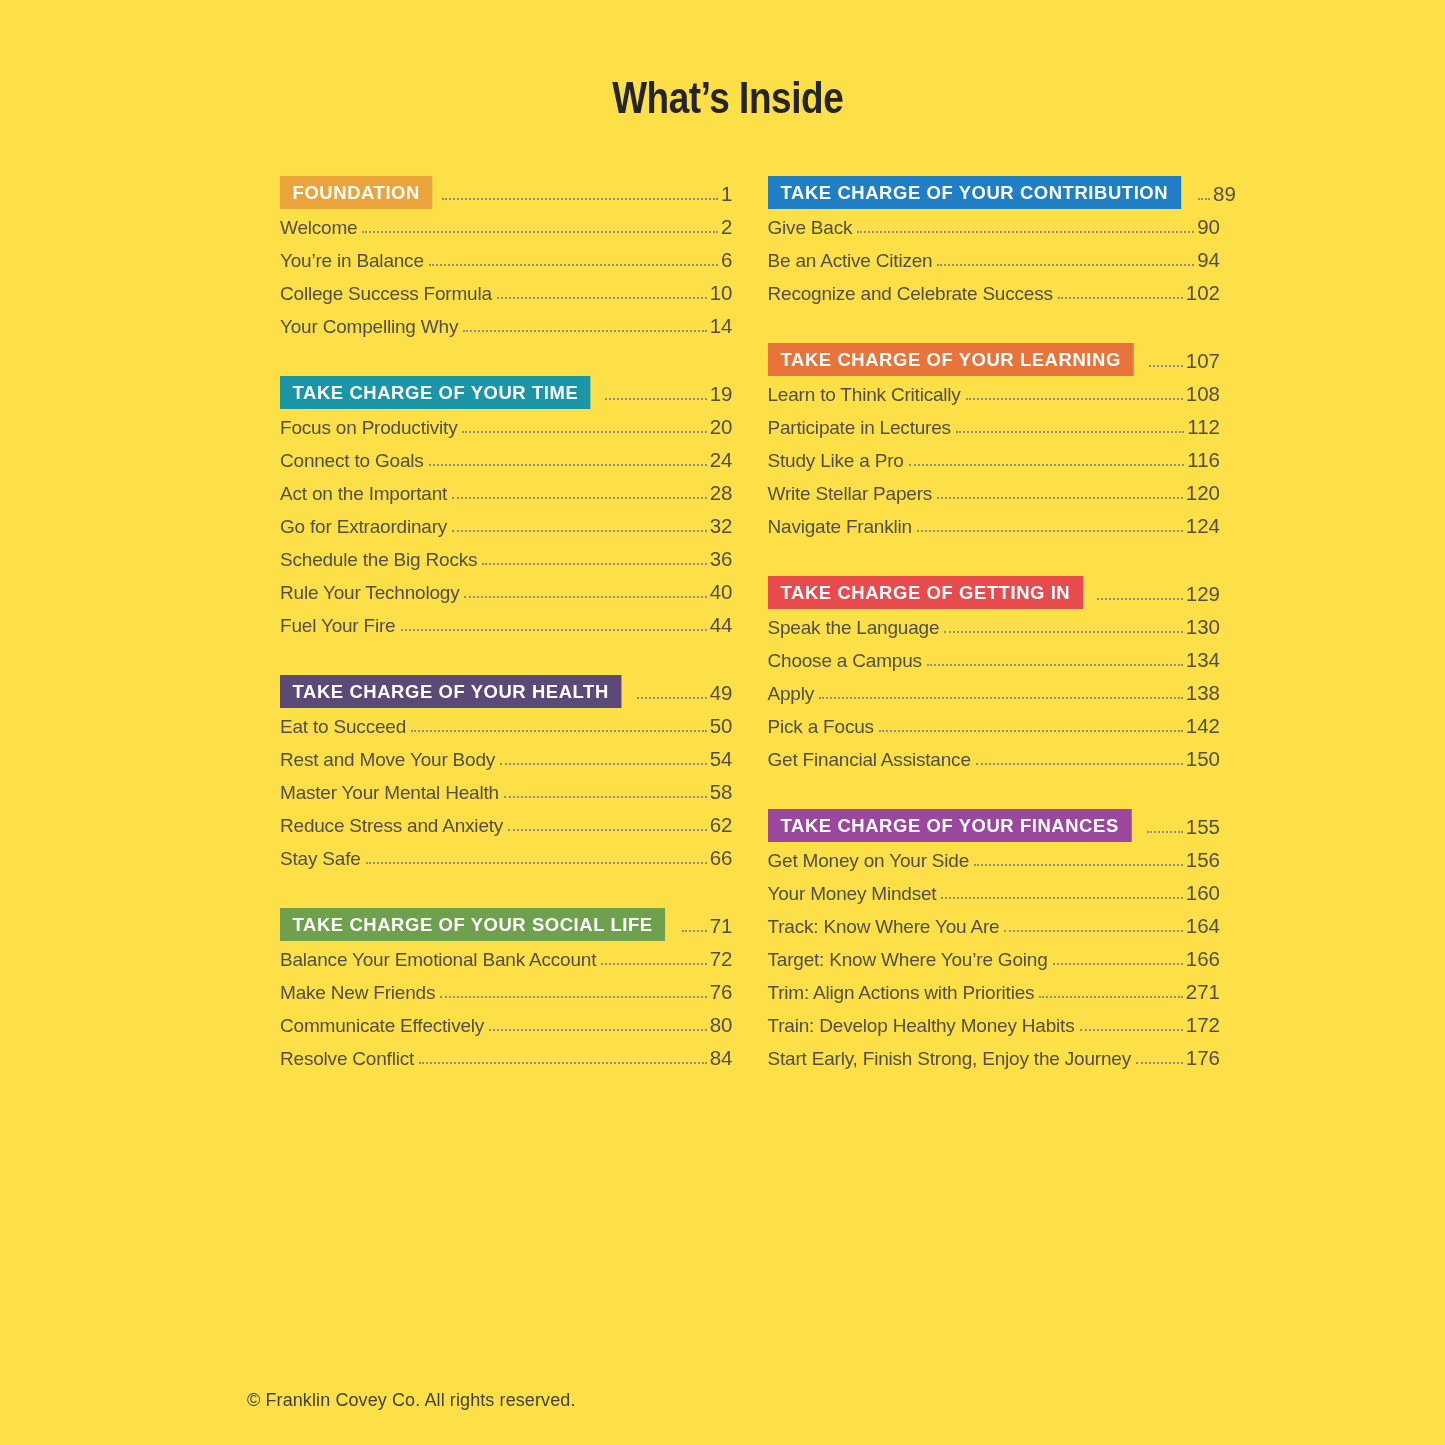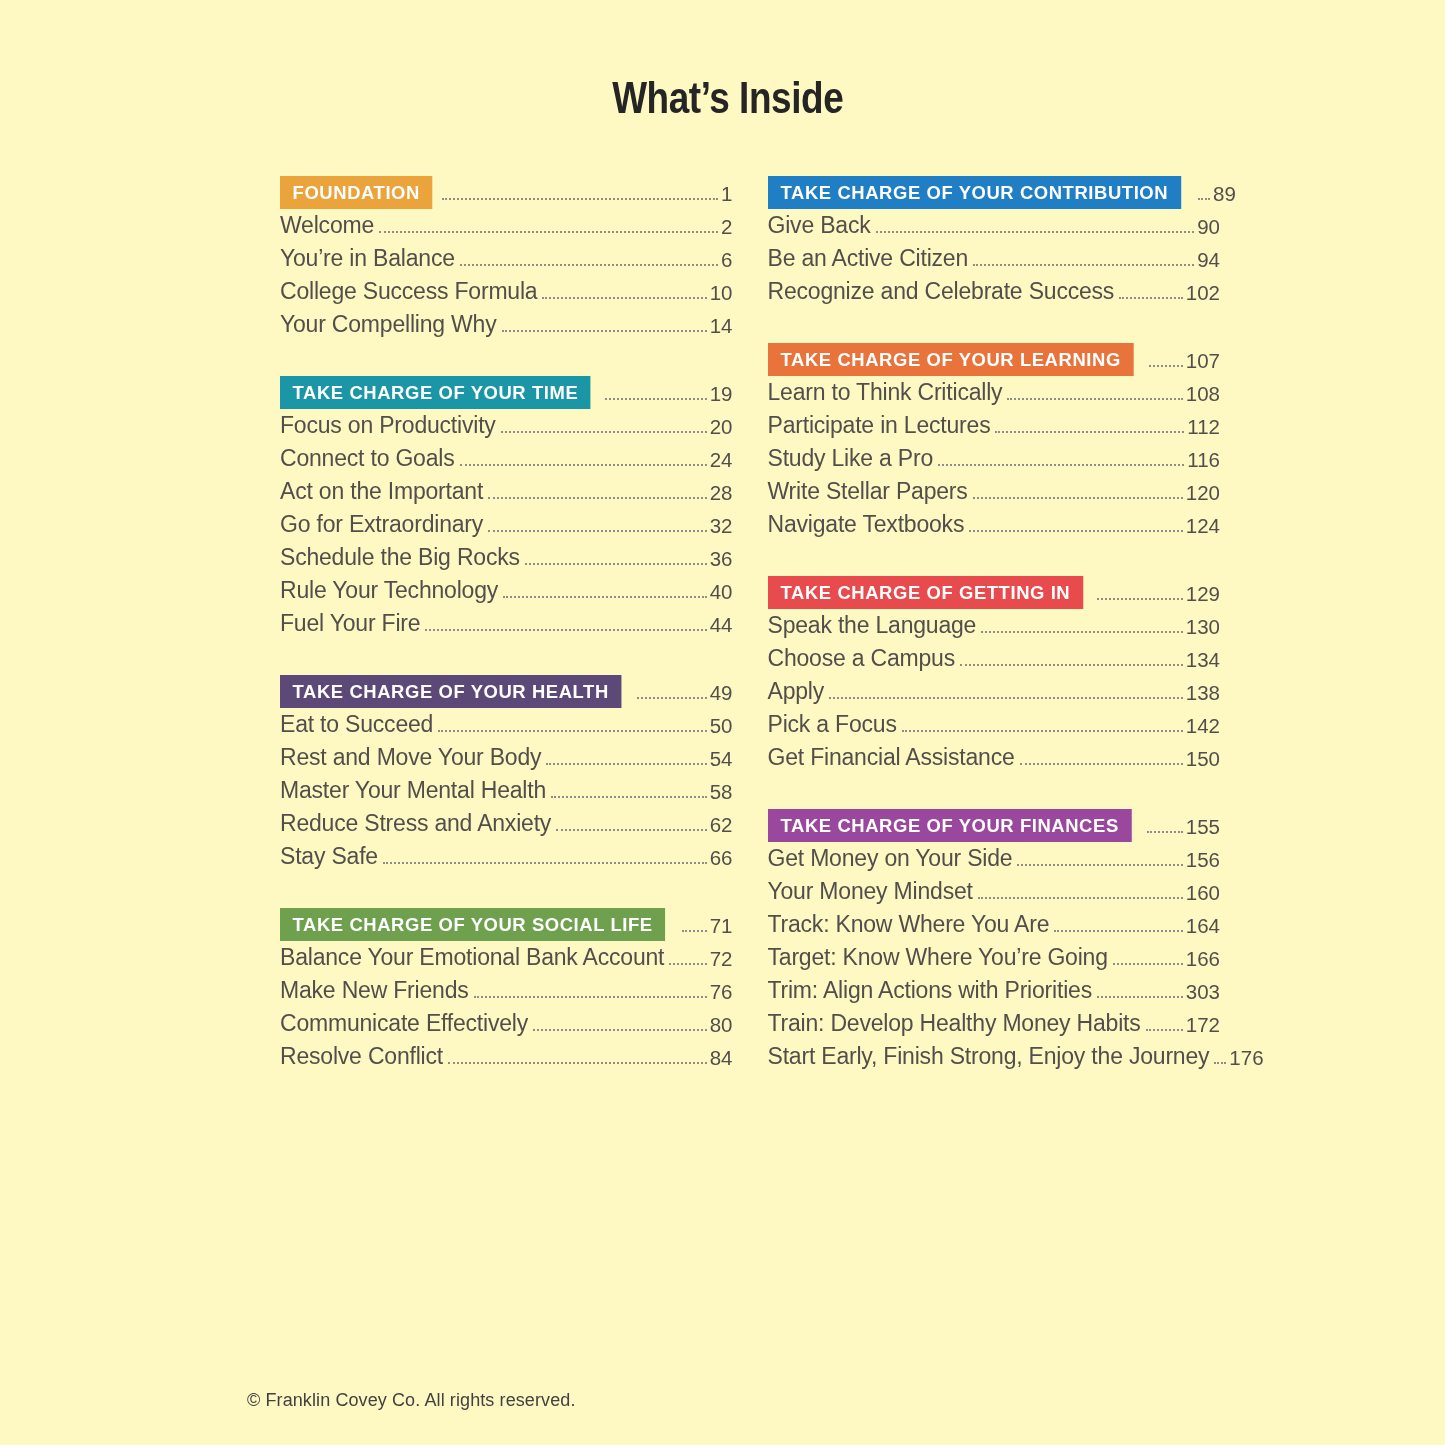--- a/index.html
+++ b/index.html
@@ -5,21 +5,21 @@
   html, body {
     margin: 0;
     padding: 0;
     background: #ffffff;
     font-family: "Liberation Sans", sans-serif;
   }
   .page {
     position: relative;
     width: 1445px;
     height: 1445px;
-    background: #fef9c3;
+    background: #fde047;
     overflow: hidden;
   }
   .title {
     position: absolute;
     top: 72px;
     left: 0;
     width: 100%;
     margin: 0;
     text-align: center;
     font-size: 45px;
@@ -42,21 +42,21 @@
     flex: 0 0 452.5px;
   }
   .section { margin-bottom: 35px; }
   .section:last-child { margin-bottom: 0; }
   .row {
     display: flex;
     align-items: flex-end;
     height: 33px;
   }
   .row .label {
-    font-size: 23px;
+    font-size: 19px;
     color: #524F4B;
     white-space: nowrap;
     padding-bottom: 3px;
     letter-spacing: -0.2px;
   }
   .leader {
     flex: 1 1 auto;
     min-width: 12px;
     border-bottom: 2px dotted #8e8d8b;
     margin: 0 3px 9px 5px;
@@ -266,21 +266,21 @@
             <span class="label">Study Like a Pro</span>
             <span class="leader"></span>
             <span class="page-num">116</span>
           </div>
           <div class="row entry-row">
             <span class="label">Write Stellar Papers</span>
             <span class="leader"></span>
             <span class="page-num">120</span>
           </div>
           <div class="row entry-row">
-            <span class="label">Navigate Textbooks</span>
+            <span class="label">Navigate Franklin</span>
             <span class="leader"></span>
             <span class="page-num">124</span>
           </div>
         </div>
         <div class="section">
           <div class="row header-row">
             <span class="badge" style="background: rgb(231, 75, 77);">TAKE CHARGE OF GETTING IN</span>
             <span class="leader"></span>
             <span class="page-num">129</span>
           </div>
@@ -332,21 +332,21 @@
             <span class="page-num">164</span>
           </div>
           <div class="row entry-row">
             <span class="label">Target: Know Where You’re Going</span>
             <span class="leader"></span>
             <span class="page-num">166</span>
           </div>
           <div class="row entry-row">
             <span class="label">Trim: Align Actions with Priorities</span>
             <span class="leader"></span>
-            <span class="page-num">303</span>
+            <span class="page-num">271</span>
           </div>
           <div class="row entry-row">
             <span class="label">Train: Develop Healthy Money Habits</span>
             <span class="leader"></span>
             <span class="page-num">172</span>
           </div>
           <div class="row entry-row">
             <span class="label">Start Early, Finish Strong, Enjoy the Journey</span>
             <span class="leader"></span>
             <span class="page-num">176</span>

